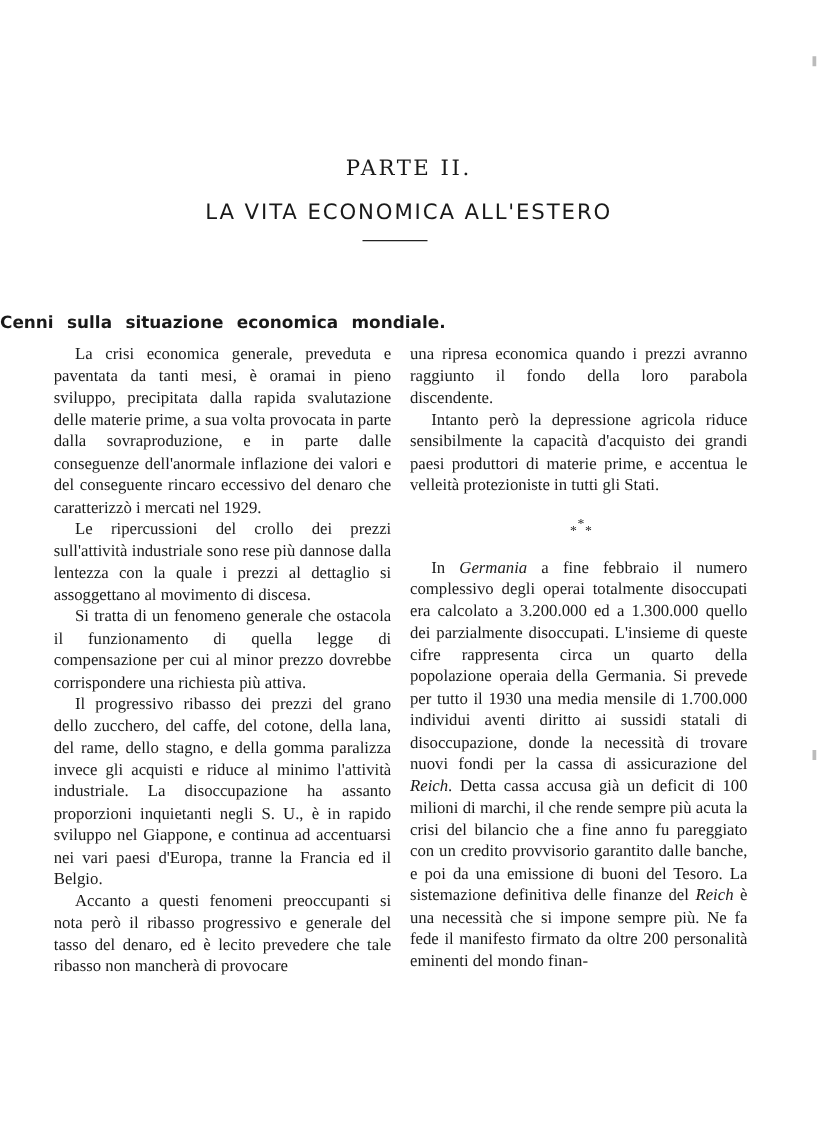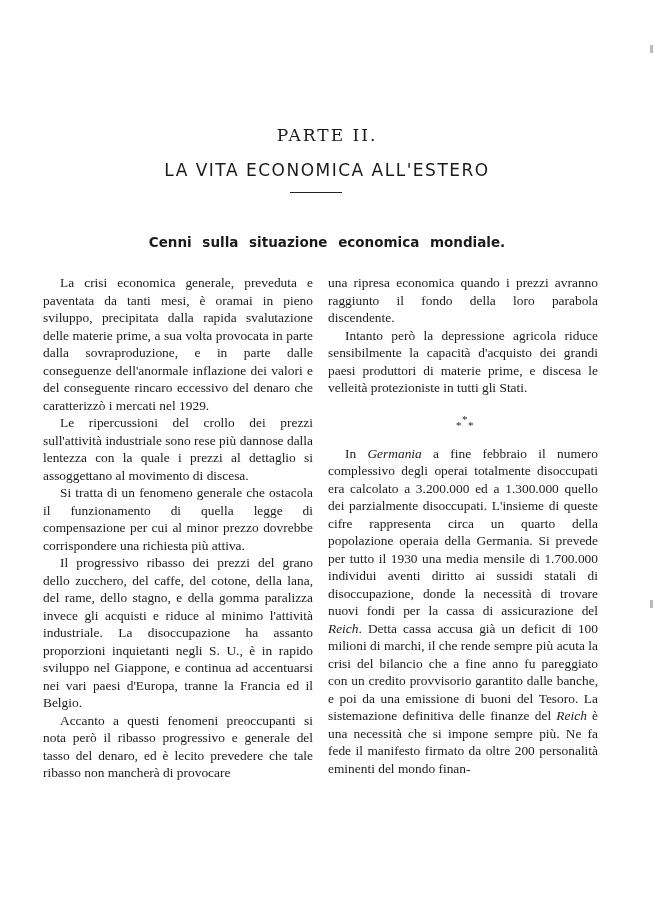--- a/index.html
+++ b/index.html
@@ -13,21 +13,21 @@
   }
   .main-title {
     position: absolute; left: 0; width: 654px; top: 160px; text-align: center;
     font-family: "DejaVu Sans", sans-serif; font-size: 17px; letter-spacing: 1.5px;
   }
   .title-rule {
     position: absolute; left: 290px; width: 52px; top: 192px; height: 0;
     border-top: 1.3px solid #222;
   }
   .section-heading {
-    position: absolute; left: 0; width: 654px; top: 234px; text-align: center;
+    position: absolute; left: 0; width: 654px; top: 250px; 
     font-family: "DejaVu Sans", sans-serif; font-weight: bold; font-size: 13.5px; word-spacing: 6px;
   }
   .col {
     position: absolute; top: 274px; width: 270px;
     font-size: 13.4px; line-height: 17.5px; text-align: justify;
   }
   .col.left { left: 43px; }
   .col.right { left: 328px; }
   .col p { margin: 0; text-indent: 17px; }
   .col p.cont { text-indent: 0; font-family: Liberation Serif, serif; }
@@ -53,21 +53,21 @@
   <div class="col left">
     <p>La crisi economica generale, preveduta e paventata da tanti mesi, è oramai in pieno sviluppo, precipitata dalla rapida svalutazione delle materie prime, a sua volta provocata in parte dalla sovraproduzione, e in parte dalle conseguenze dell'anormale inflazione dei valori e del conseguente rincaro eccessivo del denaro che caratterizzò i mercati nel 1929.</p>
     <p>Le ripercussioni del crollo dei prezzi sull'attività industriale sono rese più dannose dalla lentezza con la quale i prezzi al dettaglio si assoggettano al movimento di discesa.</p>
     <p>Si tratta di un fenomeno generale che ostacola il funzionamento di quella legge di compensazione per cui al minor prezzo dovrebbe corrispondere una richiesta più attiva.</p>
     <p>Il progressivo ribasso dei prezzi del grano dello zucchero, del caffe, del cotone, della lana, del rame, dello stagno, e della gomma paralizza invece gli acquisti e riduce al minimo l'attività industriale. La disoccupazione ha assanto proporzioni inquietanti negli S. U., è in rapido sviluppo nel Giappone, e continua ad accentuarsi nei vari paesi d'Europa, tranne la Francia ed il Belgio.</p>
     <p>Accanto a questi fenomeni preoccupanti si nota però il ribasso progressivo e generale del tasso del denaro, ed è lecito prevedere che tale ribasso non mancherà di provocare</p>
   </div>
 
   <div class="col right">
     <p class="cont">una ripresa economica quando i prezzi avranno raggiunto il fondo della loro parabola discendente.</p>
-    <p>Intanto però la depressione agricola riduce sensibilmente la capacità d'acquisto dei grandi paesi produttori di materie prime, e discesa le velleità protezioniste in tutti gli Stati.</p>
+    <p>Intanto però la depressione agricola riduce sensibilmente la capacità d'acquisto dei grandi paesi produttori di materie prime, e accentua le velleità protezioniste in tutti gli Stati.</p>
     <div class="asterism">
       <span class="a1">*</span>
       <span class="a2">*</span>
       <span class="a3">*</span>
     </div>
     <p><span>In </span><em>Germania</em><span> a fine febbraio il numero complessivo degli operai totalmente disoccupati era calcolato a 3.200.000 ed a 1.300.000 quello dei parzialmente disoccupati. L'insieme di queste cifre rappresenta circa un quarto della popolazione operaia della Germania. Si prevede per tutto il 1930 una media mensile di 1.700.000 individui aventi diritto ai sussidi statali di disoccupazione, donde la necessità di trovare nuovi fondi per la cassa di assicurazione del </span><em>Reich</em><span>. Detta cassa accusa già un deficit di 100 milioni di marchi, il che rende sempre più acuta la crisi del bilancio che a fine anno fu pareggiato con un credito provvisorio garantito dalle banche, e poi da una emissione di buoni del Tesoro. La sistemazione definitiva delle finanze del </span><em>Reich</em><span> è una necessità che si impone sempre più. Ne fa fede il manifesto firmato da oltre 200 personalità eminenti del mondo finan-</span></p>
   </div>
 
   <div class="margin-tick" style="left:650px; top:45px;"></div>
   <div class="margin-tick" style="left:650px; top:600px;"></div>

